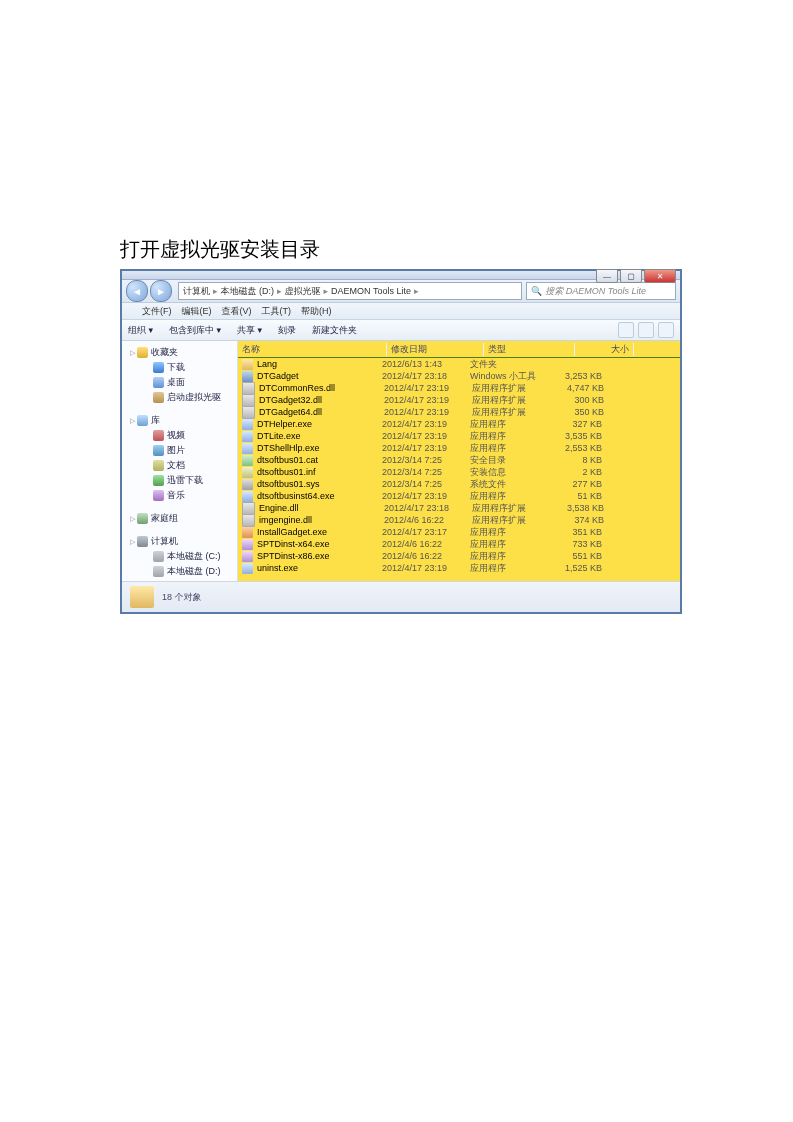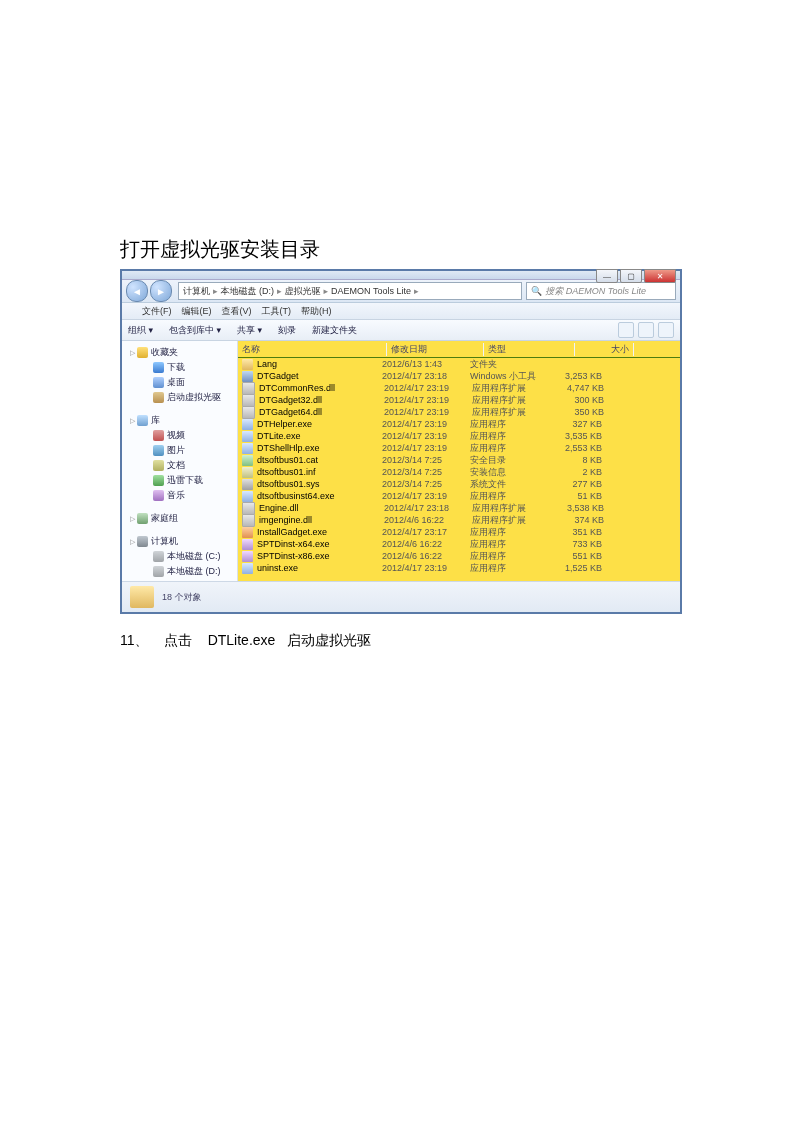--- a/index.html
+++ b/index.html
@@ -331,21 +331,15 @@
               </div>
             </div>
     </div>
   </div>
   <div class="status">
     <div class="bigfolder"></div>
     <span>18 个对象</span>
   </div>
 </div>
 
-<div class="caption2">
-  <span>11、</span>&nbsp;&nbsp;&nbsp;
-  <span>点击</span>&nbsp;&nbsp;&nbsp;
-  <span>DTLite.exe</span>&nbsp;&nbsp;
-  <span>启动虚拟光驱</span>
-</div>
 
 </div>
 </div>
 
 </body></html>

